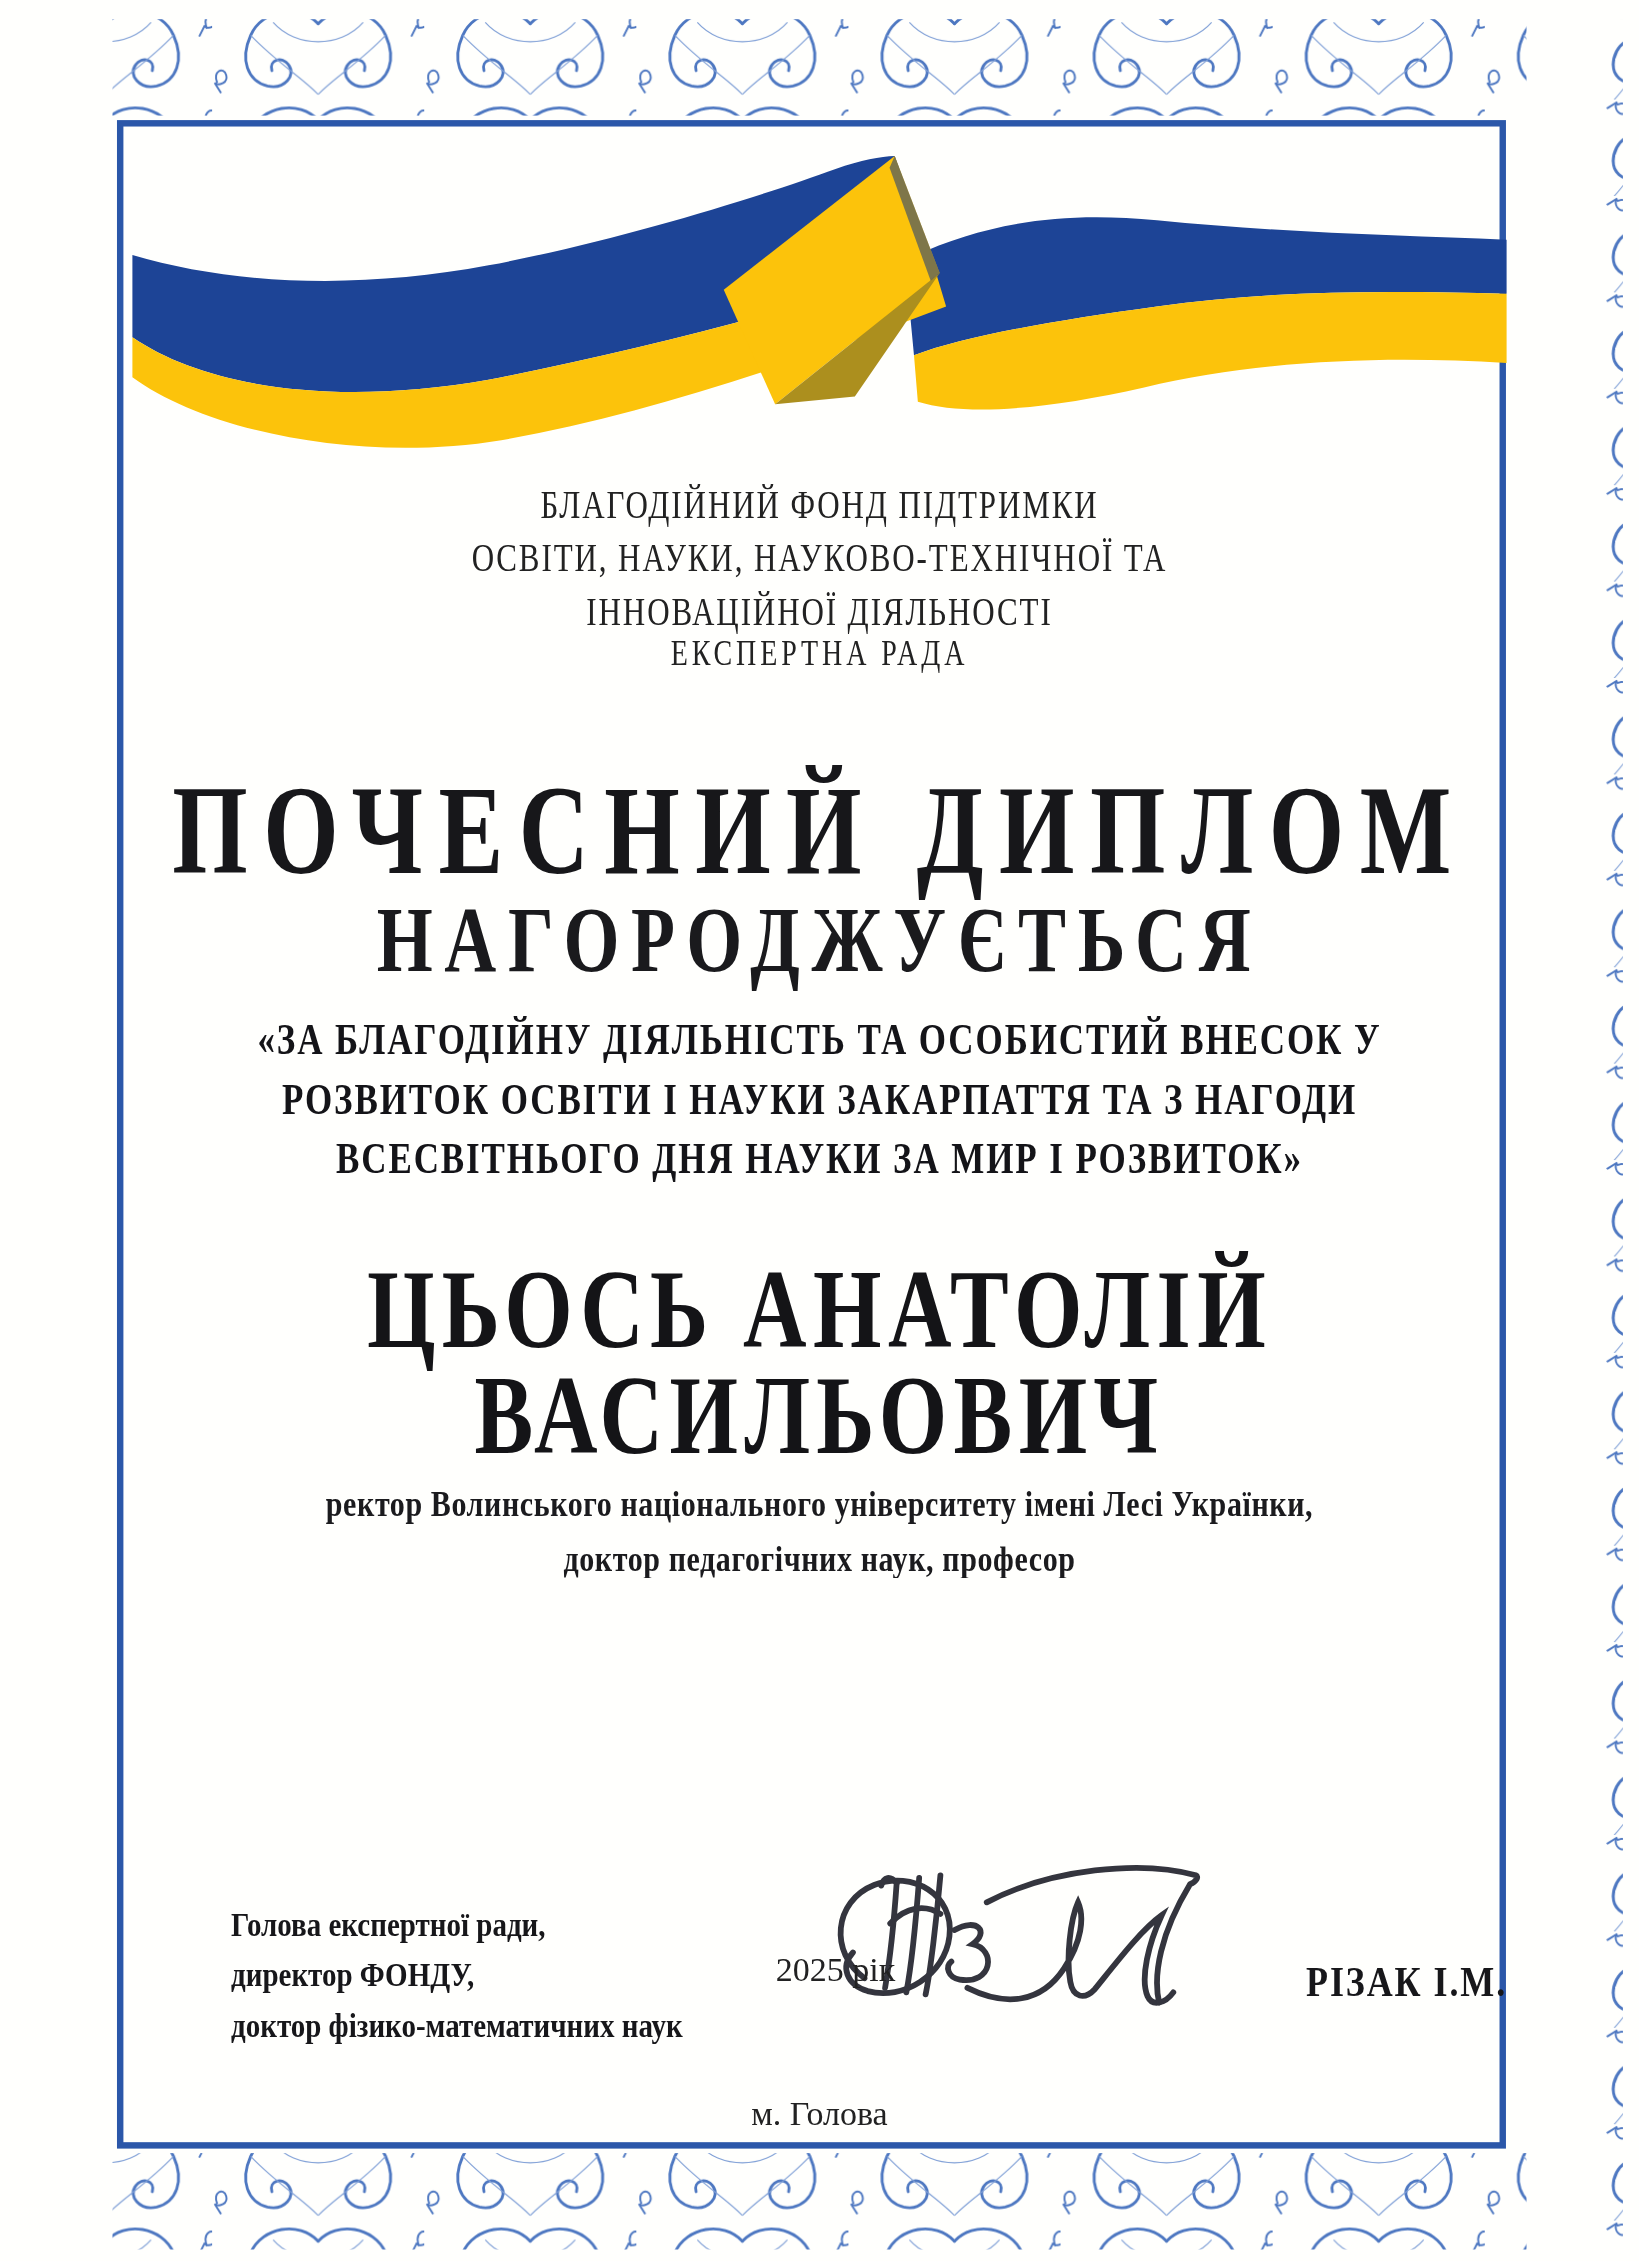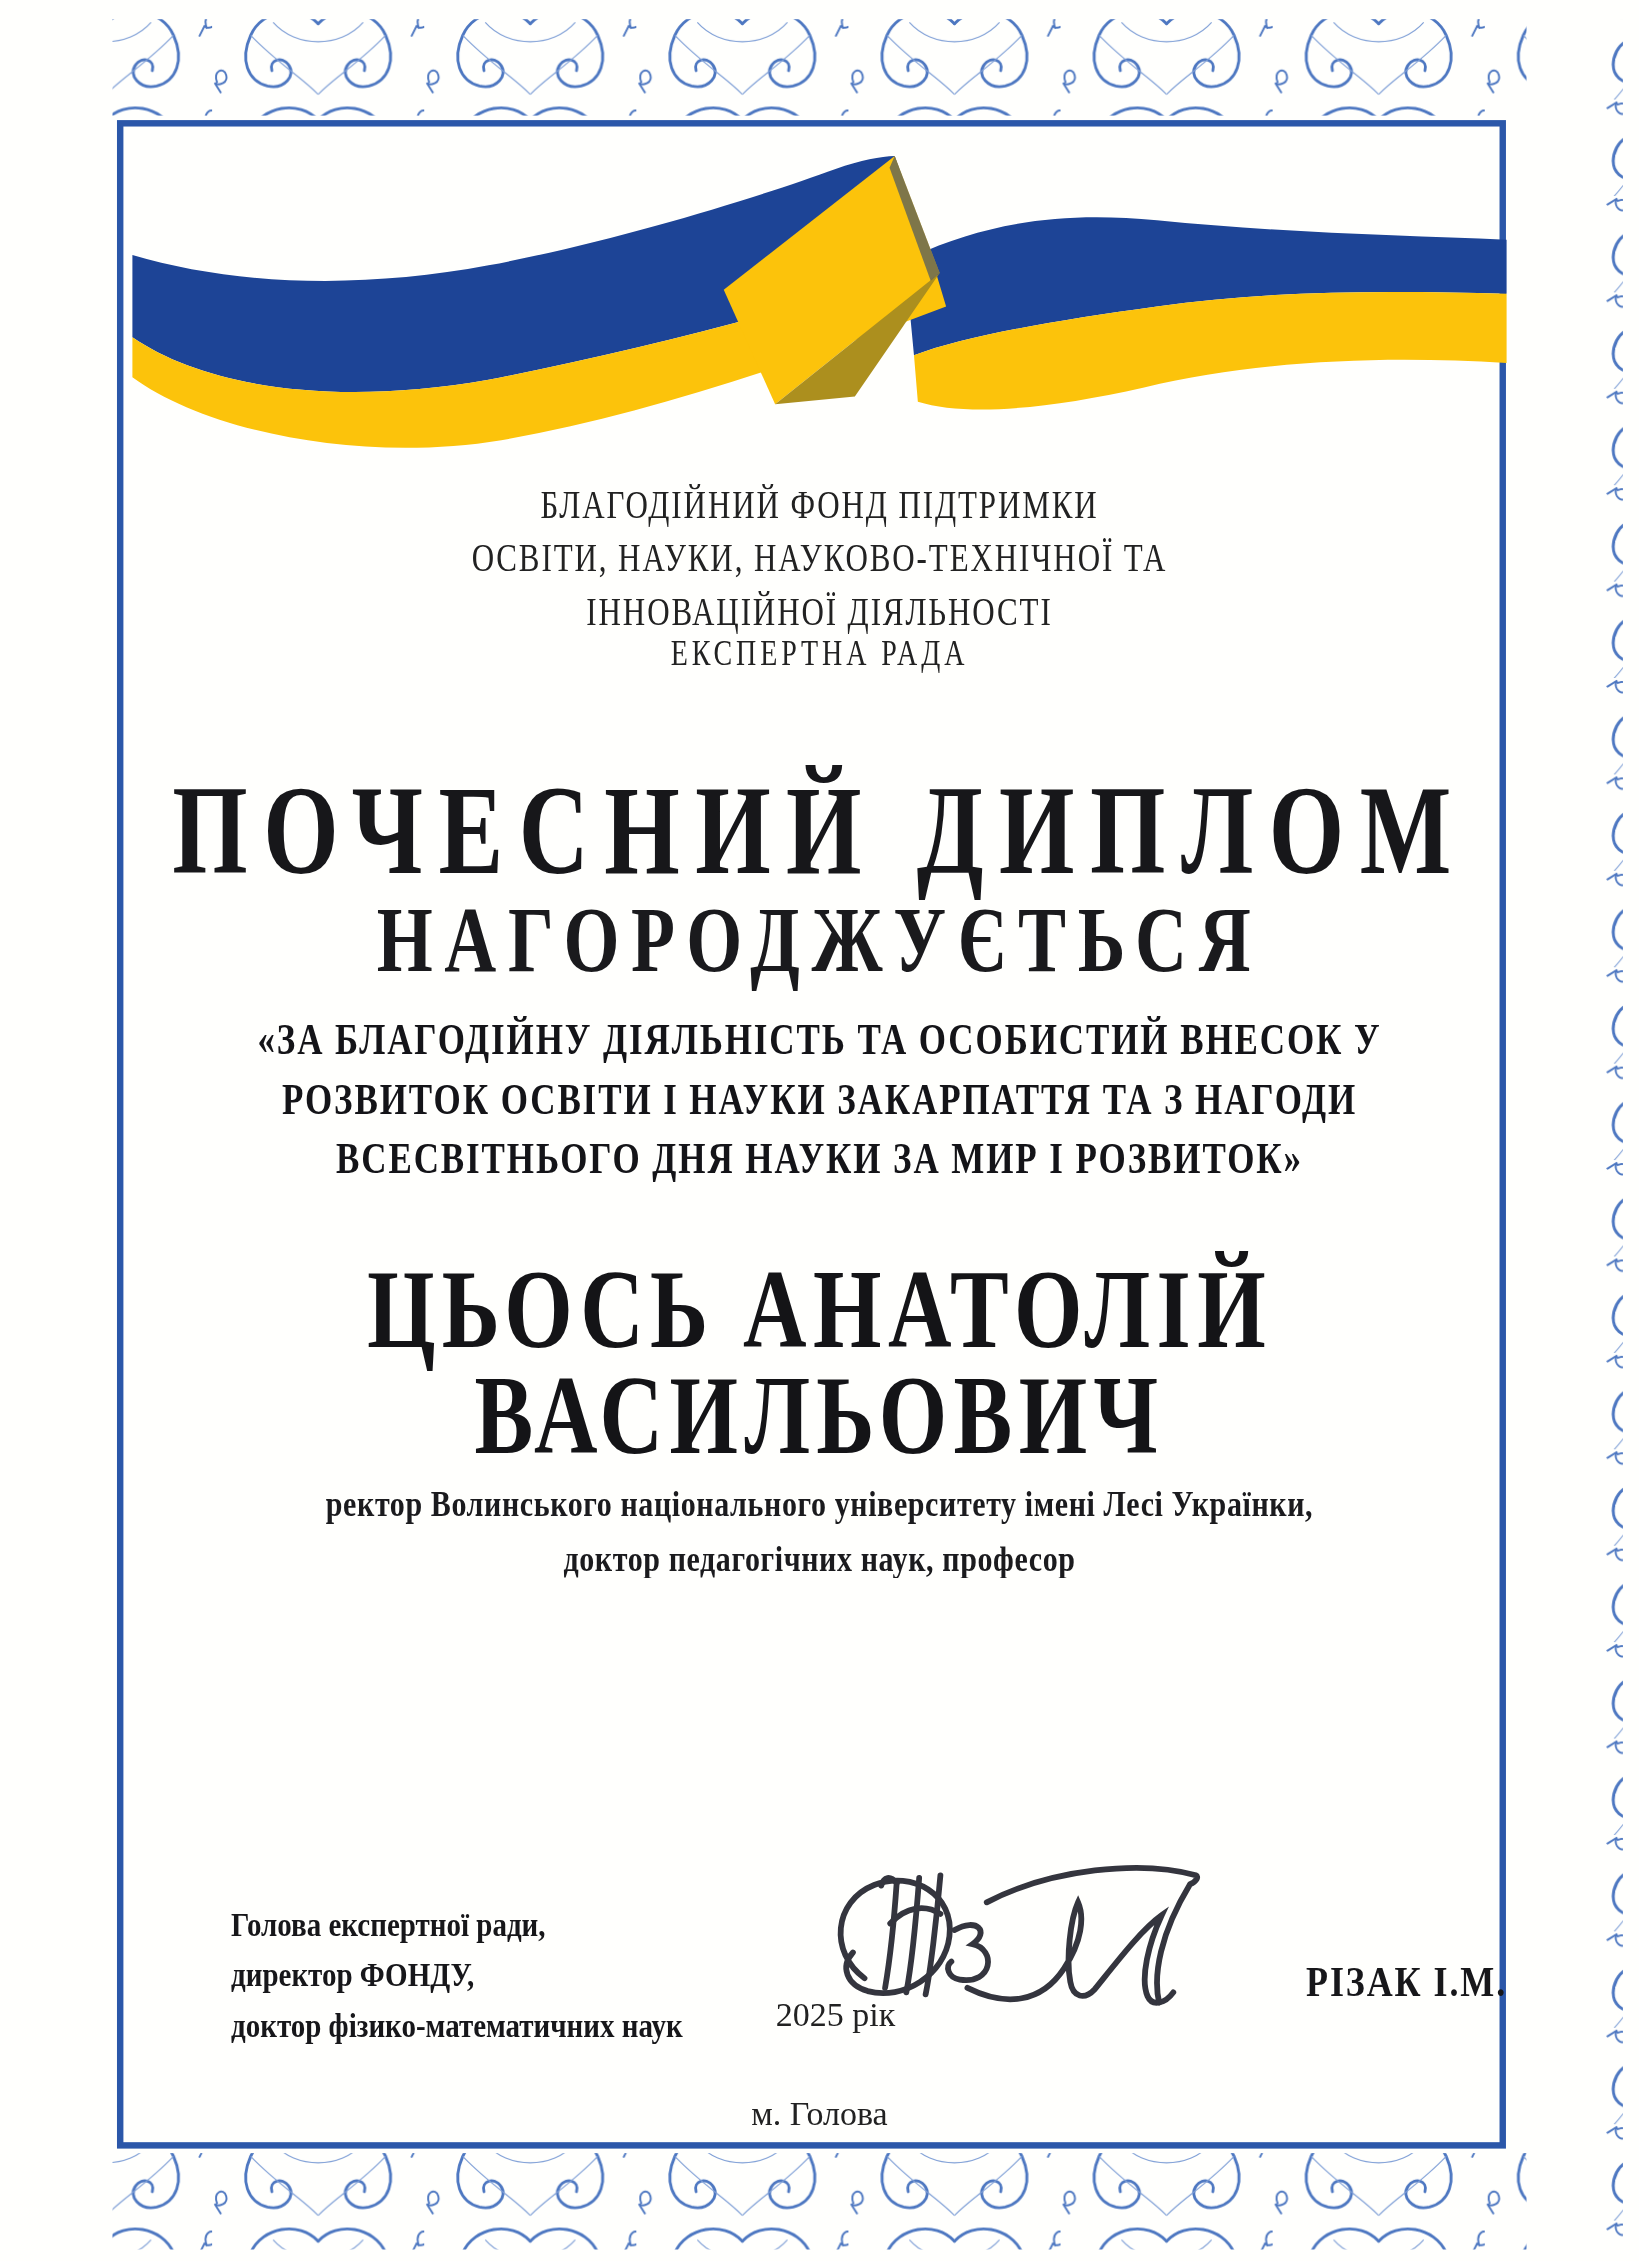--- a/index.html
+++ b/index.html
@@ -101,21 +101,21 @@
     left:1306px;
     top:1958px;
     font-size:36px;
     font-weight:bold;
     letter-spacing:1.9px;
     color:#17171a;
     transform:scale(1,1.15);
     transform-origin:0 0;
     white-space:nowrap;
   }
-  .footer-year{ top:1996px; font-size:34px; color:#222;padding-left:32px; }
+  .footer-year{ top:1951px; font-size:34px; color:#222;padding-left:32px; }
   .footer-city{ top:2095px; font-size:34px; color:#222; }
   svg{display:block;}
 </style>
 </head>
 <body>
 
 <div class="page">
 
   <svg class="layer" width="1644" height="2261" viewBox="0 0 2550 3508" aria-hidden="true">
     <defs>

